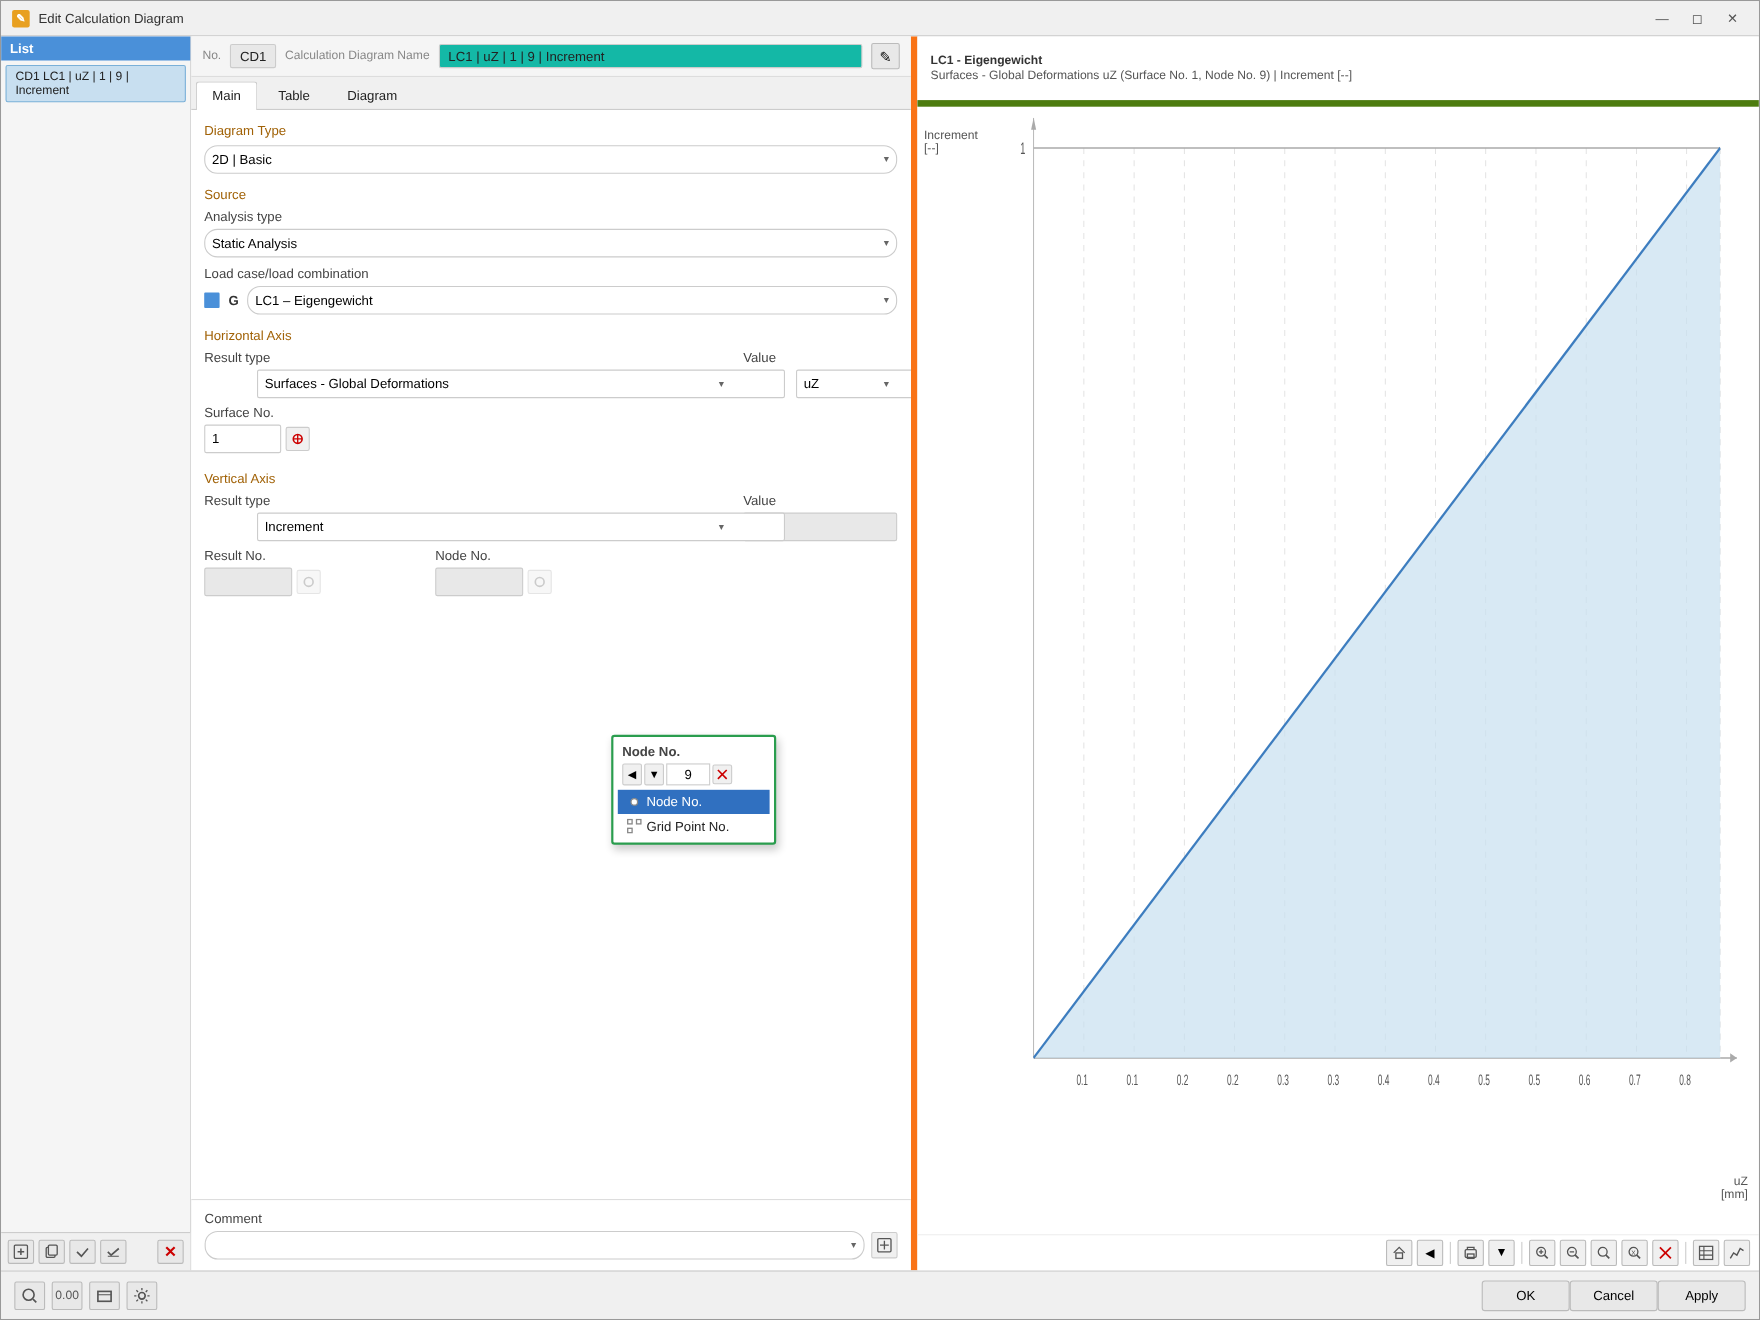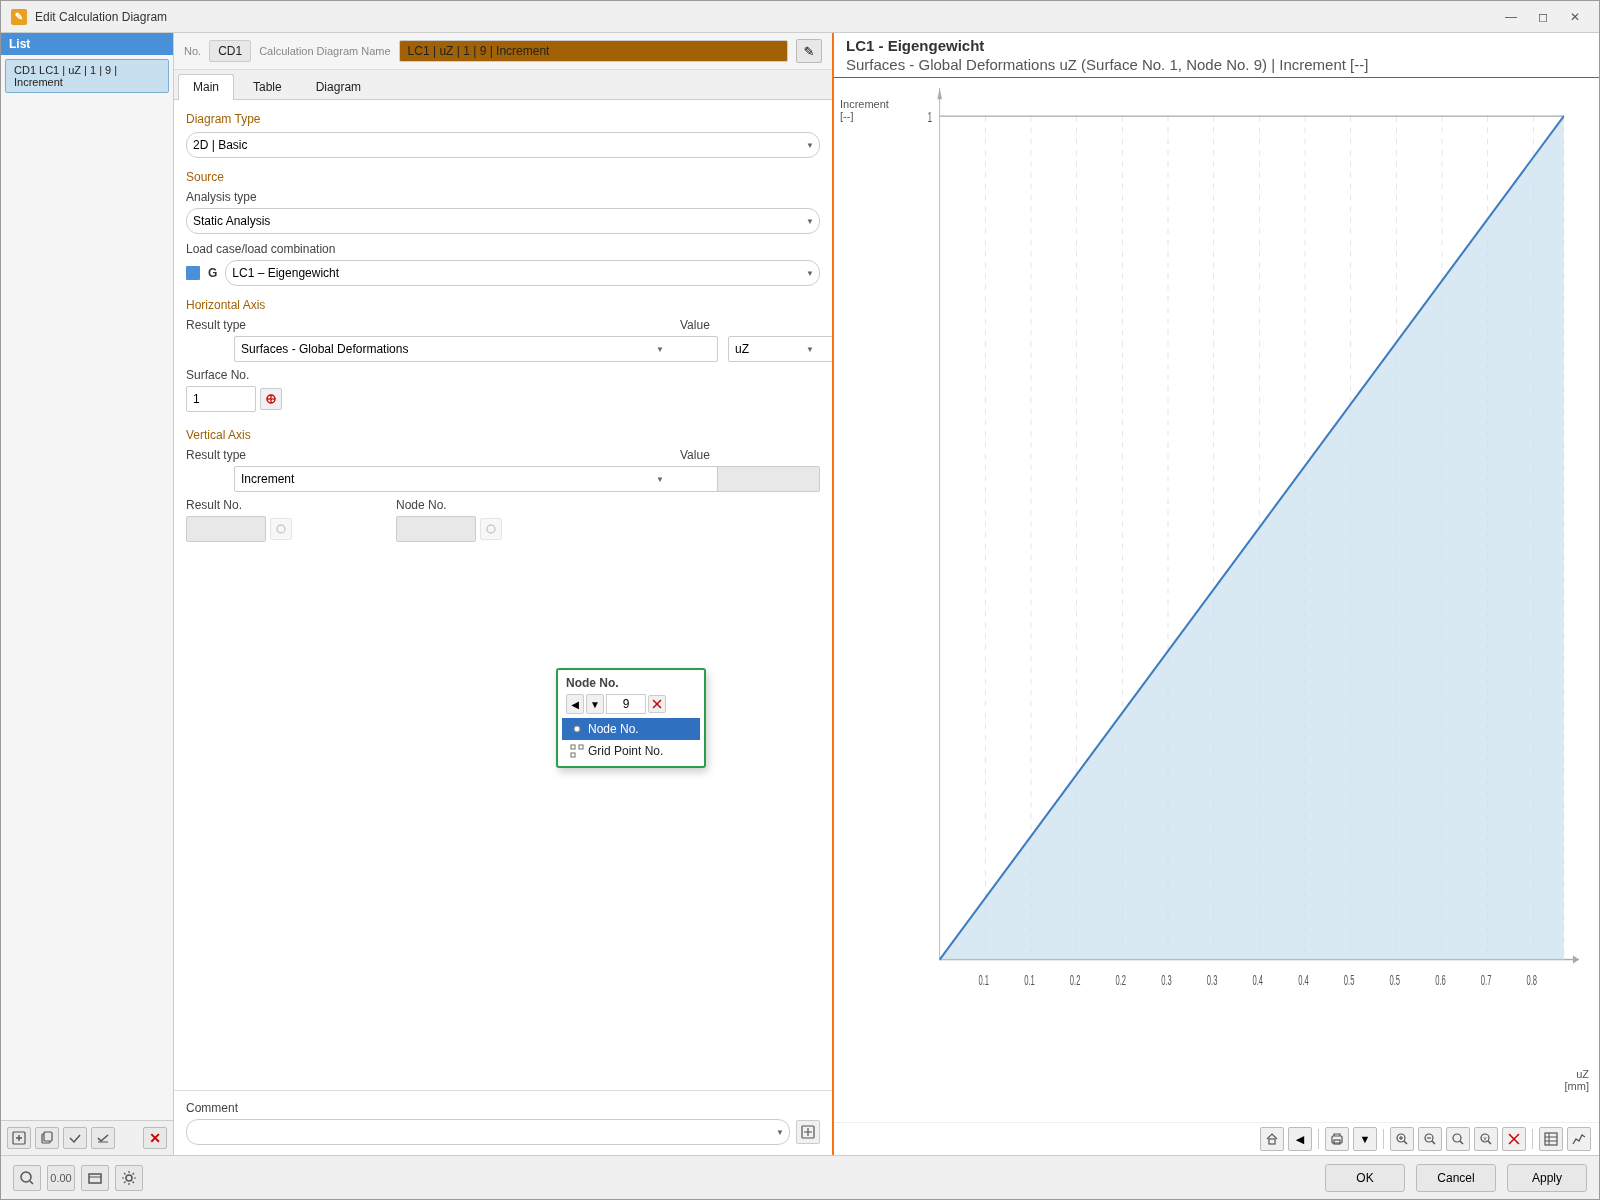--- a/index.html
+++ b/index.html
@@ -19,28 +19,28 @@
     
     .left-panel { width: 173px; border-right: 1px solid #ccc; background: #f5f5f5; display: flex; flex-direction: column; }
     .panel-header { background: #4a90d9; color: white; padding: 4px 8px; font-size: 12px; font-weight: bold; }
     .list-item { background: #c8dff0; border: 1px solid #7ab0d8; padding: 4px 8px; margin: 4px; font-size: 11px; border-radius: 2px; }
     .left-panel-bottom { flex: 1; }
     .left-panel-toolbar { display: flex; align-items: center; padding: 6px; gap: 4px; border-top: 1px solid #ccc; background: #f0f0f0; }
     .toolbar-btn-sm { width: 24px; height: 22px; background: #e8e8e8; border: 1px solid #bbb; cursor: pointer; display: flex; align-items: center; justify-content: center; font-size: 11px; border-radius: 2px; }
     .toolbar-btn-sm.red { background: #e8e8e8; color: #cc0000; }
 
     
-    .center-panel { width: 660px; border-right: 2px solid #f97316; background: #f5f5f5; display: flex; flex-direction: column; }
+    .center-panel { width: 660px; border-right: 6px solid #f97316; background: #f5f5f5; display: flex; flex-direction: column; }
     
     
     .info-bar { display: flex; align-items: center; padding: 6px 10px; gap: 8px; background: #f5f5f5; border-bottom: 1px solid #ddd; }
     .info-label { color: #888; font-size: 11px; }
     .info-value { background: #e8e8e8; border: 1px solid #ccc; padding: 3px 8px; font-size: 12px; border-radius: 2px; }
     .info-name-label { color: #888; font-size: 11px; }
-    .info-name-value { flex: 1; background: #a16207; border: 1px solid #ccc; padding: 3px 8px; font-size: 12px; border-radius: 2px; }
+    .info-name-value { flex: 1; background: #14b8a6; border: 1px solid #ccc; padding: 3px 8px; font-size: 12px; border-radius: 2px; }
     .info-edit-btn { width: 26px; height: 24px; background: #e8e8e8; border: 1px solid #bbb; cursor: pointer; display: flex; align-items: center; justify-content: center; font-size: 13px; border-radius: 2px; }
 
     
     .tabs { display: flex; border-bottom: 1px solid #ccc; background: #f0f0f0; padding-top: 4px; }
     .tab { padding: 5px 14px; font-size: 12px; cursor: pointer; border: 1px solid transparent; border-bottom: none; border-radius: 3px 3px 0 0; margin-left: 4px; }
     .tab.active { background: white; border-color: #ccc; border-bottom-color: white; margin-bottom: -1px; z-index: 1; }
 
     
     .form-content { flex: 1; background: white; padding: 12px; overflow-y: auto; position: relative; }
     .section-title { color: #a16207; font-size: 12px; font-weight: normal; margin-bottom: 6px; margin-top: 12px; }
@@ -72,36 +72,36 @@
     .popup-menu-item.selected { background: #3070c0; color: white; }
     .popup-menu-icon { width: 14px; height: 14px; }
 
     
     .comment-section { border-top: 1px solid #ddd; padding: 10px 12px; background: white; }
     .comment-row { display: flex; align-items: center; gap: 6px; }
     .comment-add-btn { width: 24px; height: 24px; background: #f0f0f0; border: 1px solid #ccc; cursor: pointer; font-size: 12px; display: flex; align-items: center; justify-content: center; border-radius: 2px; }
 
     
     .right-panel { flex: 1; background: white; display: flex; flex-direction: column; position: relative; }
-    .chart-header { padding: 4px 12px; font-size: 15px; color: #333; border-bottom: 1px solid #4d7c0f; }
+    .chart-header { padding: 16px 12px; font-size: 11px; color: #333; border-bottom: 6px solid #4d7c0f; }
     .chart-header div:first-child { font-weight: bold; color: #333; margin-bottom: 2px; }
     .chart-area { flex: 1; position: relative; padding: 10px 20px 50px 60px; }
 
     svg.chart-svg { width: 100%; height: 100%; }
 
     
     .chart-toolbar { display: flex; align-items: center; justify-content: flex-end; padding: 4px 8px; gap: 4px; border-top: 1px solid #eee; }
     .chart-tool-btn { height: 24px; min-width: 24px; background: #f0f0f0; border: 1px solid #bbb; cursor: pointer; display: flex; align-items: center; justify-content: center; font-size: 11px; border-radius: 2px; padding: 0 4px; }
     .chart-tool-separator { width: 1px; height: 20px; background: #ccc; margin: 0 2px; }
 
     
     .bottom-bar { height: 44px; border-top: 1px solid #ccc; background: #f0f0f0; display: flex; align-items: center; justify-content: space-between; padding: 0 12px; }
     .bottom-left-tools { display: flex; align-items: center; gap: 6px; }
     .bottom-tool-btn { width: 28px; height: 26px; background: #e8e8e8; border: 1px solid #bbb; cursor: pointer; display: flex; align-items: center; justify-content: center; font-size: 13px; border-radius: 2px; }
-    .bottom-right-btns { display: flex; gap: 11px; }
+    .bottom-right-btns { display: flex; gap: 0; }
     .dialog-btn { height: 28px; min-width: 80px; border: 1px solid #bbb; background: #e8e8e8; cursor: pointer; font-size: 12px; border-radius: 3px; display: flex; align-items: center; justify-content: center; }
 
     .disabled-input { background: #e8e8e8; }
     .load-indicator { display: inline-block; width: 14px; height: 14px; background: #4a90d9; border-radius: 1px; vertical-align: middle; }
   </style>
 </head>
 <body>
 
 <div class="window">
 

